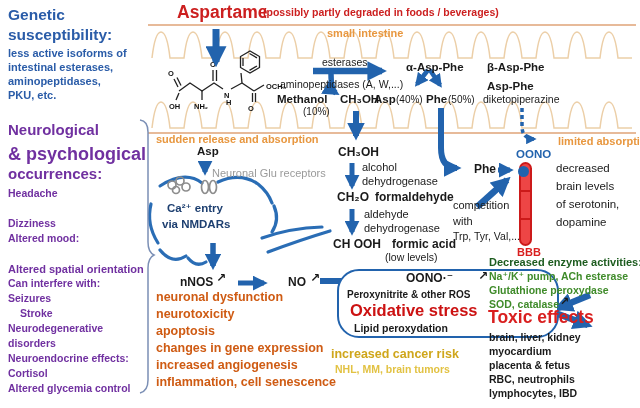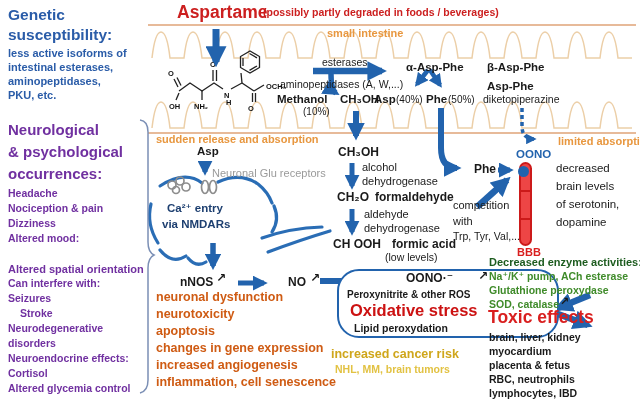--- a/index.html
+++ b/index.html
@@ -141,24 +141,23 @@
   <div class="t" style="left:374px;top:93px;font-size:11.5px">Asp</div>
   <div class="t rg" style="left:396px;top:94px;font-size:10px">(40%)</div>
   <div class="t" style="left:426px;top:93px;font-size:11.5px">Phe</div>
   <div class="t rg" style="left:448px;top:94px;font-size:10px">(50%)</div>
   <div class="t rg" style="left:483px;top:94px;font-size:10.5px">diketopiperazine</div>
   <div class="t" style="left:406px;top:61px;font-size:11.5px">α-Asp-Phe</div>
   <div class="t" style="left:487px;top:61px;font-size:11.5px">β-Asp-Phe</div>
   <div class="t" style="left:487px;top:80px;font-size:11.5px">Asp-Phe</div>
 
   <div class="t purple" style="left:8px;top:122px;font-size:15px">Neurological</div>
-  <div class="t purple" style="left:8px;top:144px;font-size:15px">&amp; psychological</div>
+  <div class="t purple" style="left:8px;top:144px;font-size:18px">&amp; psychological</div>
   <div class="t purple" style="left:8px;top:166px;font-size:15px">occurrences:</div>
   <div class="t purple" style="left:8px;top:188px;font-size:10.5px">Headache</div>
-  <div class="t purple" style="left:8px;top:203px;font-size:10.5px">Nociception &amp; pain</div>
   <div class="t purple" style="left:8px;top:218px;font-size:10.5px">Dizziness</div>
   <div class="t purple ul" style="left:8px;top:233px;font-size:10.5px">Altered mood:</div>
   <div class="t purple" style="left:8px;top:263px;font-size:11px">Altered spatial orientation</div>
   <div class="t purple ul" style="left:8px;top:278px;font-size:10.5px">Can interfere with:</div>
   <div class="t purple" style="left:8px;top:293px;font-size:10.5px">Seizures</div>
   <div class="t purple" style="left:20px;top:308px;font-size:10.5px">Stroke</div>
   <div class="t purple" style="left:8px;top:323px;font-size:10.5px">Neurodegenerative</div>
   <div class="t purple" style="left:8px;top:338px;font-size:10.5px">disorders</div>
   <div class="t purple ul" style="left:8px;top:353px;font-size:10.5px">Neuroendocrine effects:</div>
   <div class="t purple" style="left:8px;top:368px;font-size:10.5px">Cortisol</div>

